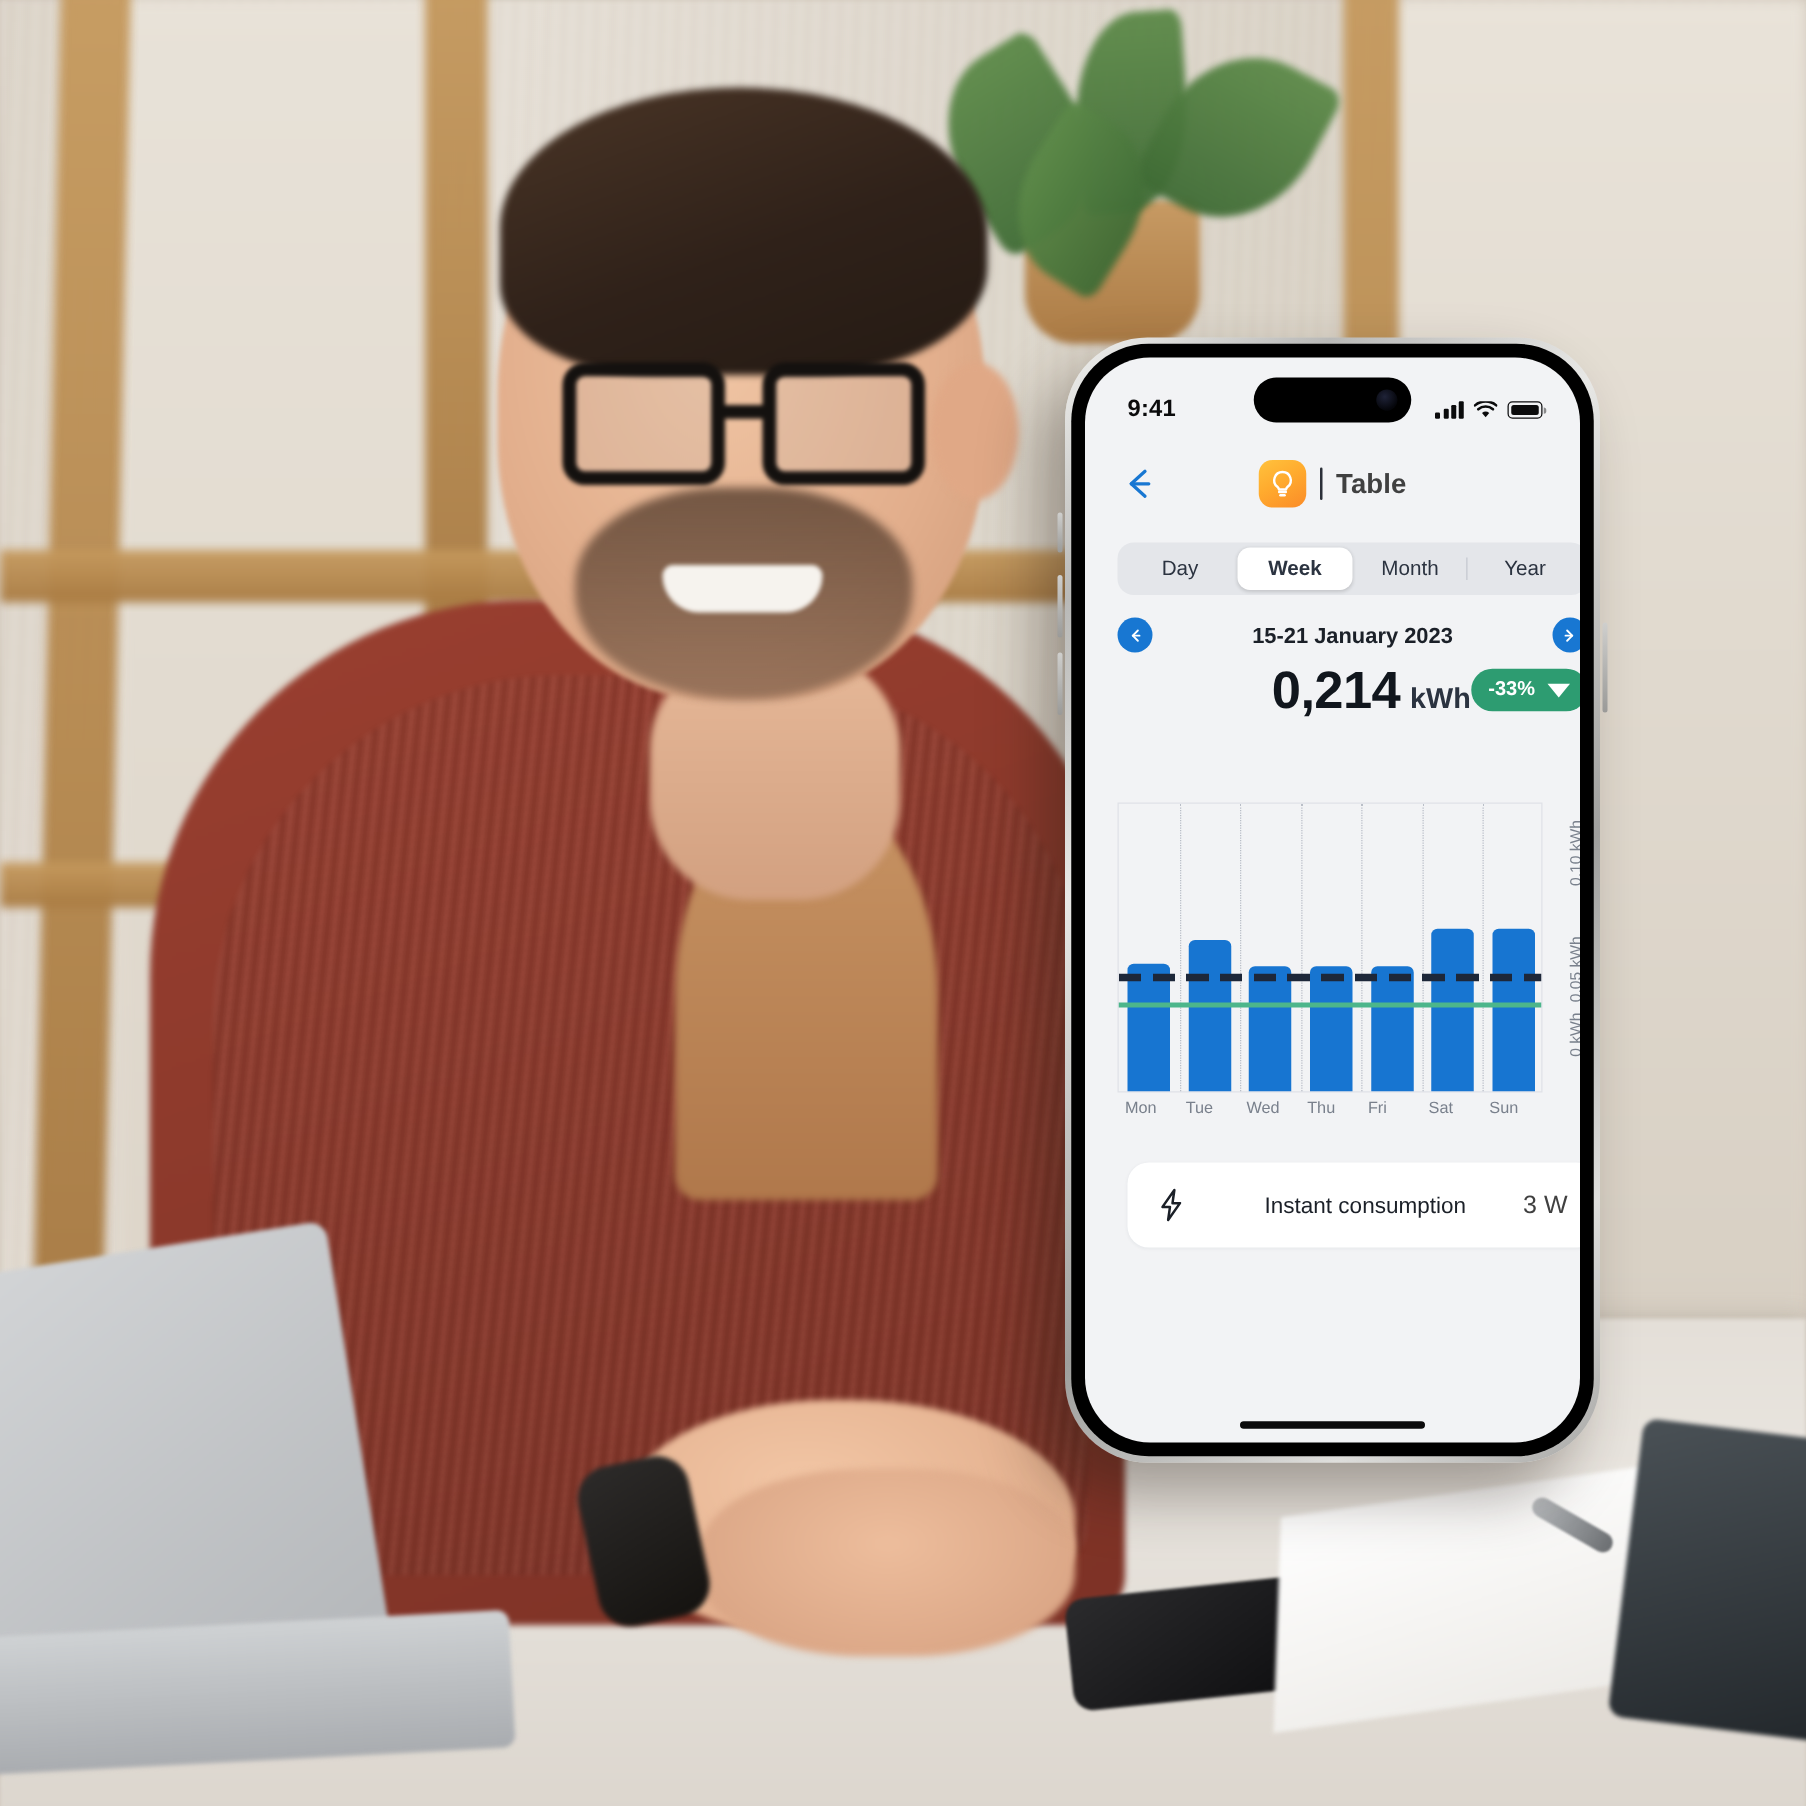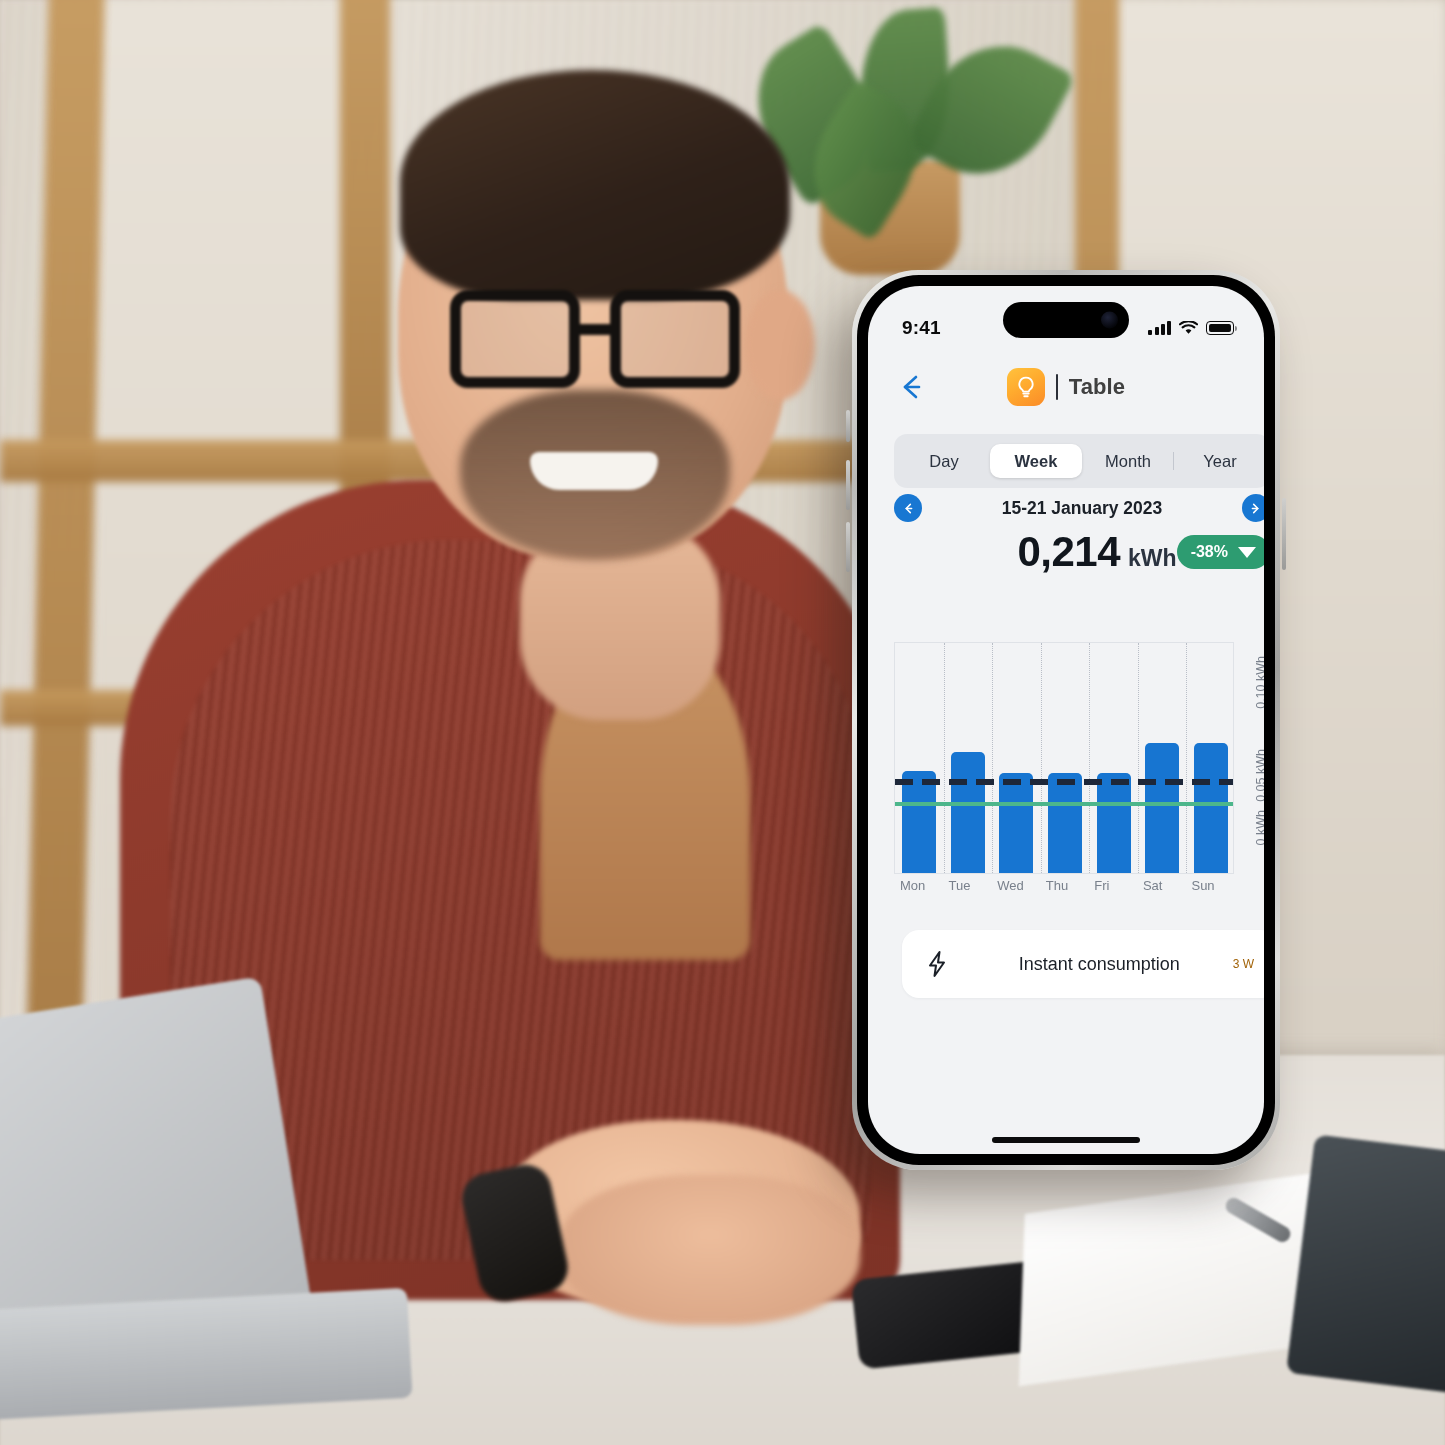--- a/index.html
+++ b/index.html
@@ -279,21 +279,21 @@
     background: linear-gradient(150deg,#ffc23d 0%, #ffab2e 45%, #fb8b28 100%);
     display: flex; align-items: center; justify-content: center;
   }
   .divider-v { width: 2px; height: 26px; background: #2b2f38; border-radius: 1px; }
   .nav-title-text { font-size: 22px; font-weight: bold; color: #404040; letter-spacing: .1px; }
 
   
   .seg-wrap { position: absolute; left: 26px; top: 148px; width: 376px; }
   .seg {
     display: flex; align-items: center; background: #e4e6ea;
-    border-radius: 13px; padding: 4px; height: 54px; position: relative;
+    border-radius: 13px; padding: 4px; height: 42px; position: relative;
   }
   .seg-item {
     flex: 1; text-align: center; font-size: 16.5px; color: #2b3340;
     line-height: 34px; border-radius: 10px; cursor: pointer; position: relative;
   }
   .seg-item.active { background: #fff; font-weight: bold; box-shadow: 0 1px 3px rgba(0,0,0,.14); }
   .seg-sep {
     position: absolute; right: 0; top: 8px; width: 1px; height: 18px; background: #c3c7cf;
   }
 
@@ -376,21 +376,21 @@
   
   .instant-card {
     position: absolute; left: 34px; top: 644px; width: 376px; height: 68px;
     background: #fff; border-radius: 17px;
     display: flex; align-items: center; padding: 0 24px;
     box-shadow: 0 1px 3px rgba(20,30,50,.05);
     cursor: pointer;
     text-align: center;
   }
   .instant-label { font-size: 18px; color: #1b2028; margin-left: 18px; flex: 1; }
-  .instant-value { font-size: 12px; color: #a16207; }
+  .instant-value { font-size: 20px; color: #404040; }
 
   .home-ind {
     position: absolute; left: 50%; bottom: 11px; transform: translateX(-50%);
     width: 148px; height: 6px; background: #0b0b0c; border-radius: 3px;
   }
   .side-btn {
     position: absolute; background: linear-gradient(180deg,#cfcfcd,#9a9a98);
     border-radius: 2px;
   }
   .side-btn.pwr { right: -6px; top: 228px; width: 4px; height: 72px; }
@@ -525,21 +525,21 @@
             </svg>
           </div>
         </div>
 
         <div class="total-row">
           <div class="total-left">
             <span class="total-num">0,214</span>
             <span class="total-unit">kWh</span>
           </div>
           <div class="badge">
-            <span class="badge-text">-38%</span>
+            <span class="badge-text">-33%</span>
             <span class="tri-down"></span>
           </div>
         </div>
 
 
         <div class="chart-card">
           <div class="chart-plot" id="plot">
               <div class="gridline" style="left: 48.5714px;"></div>
               <div class="gridline" style="left: 97.1429px;"></div>
               <div class="gridline" style="left: 145.714px;"></div>

